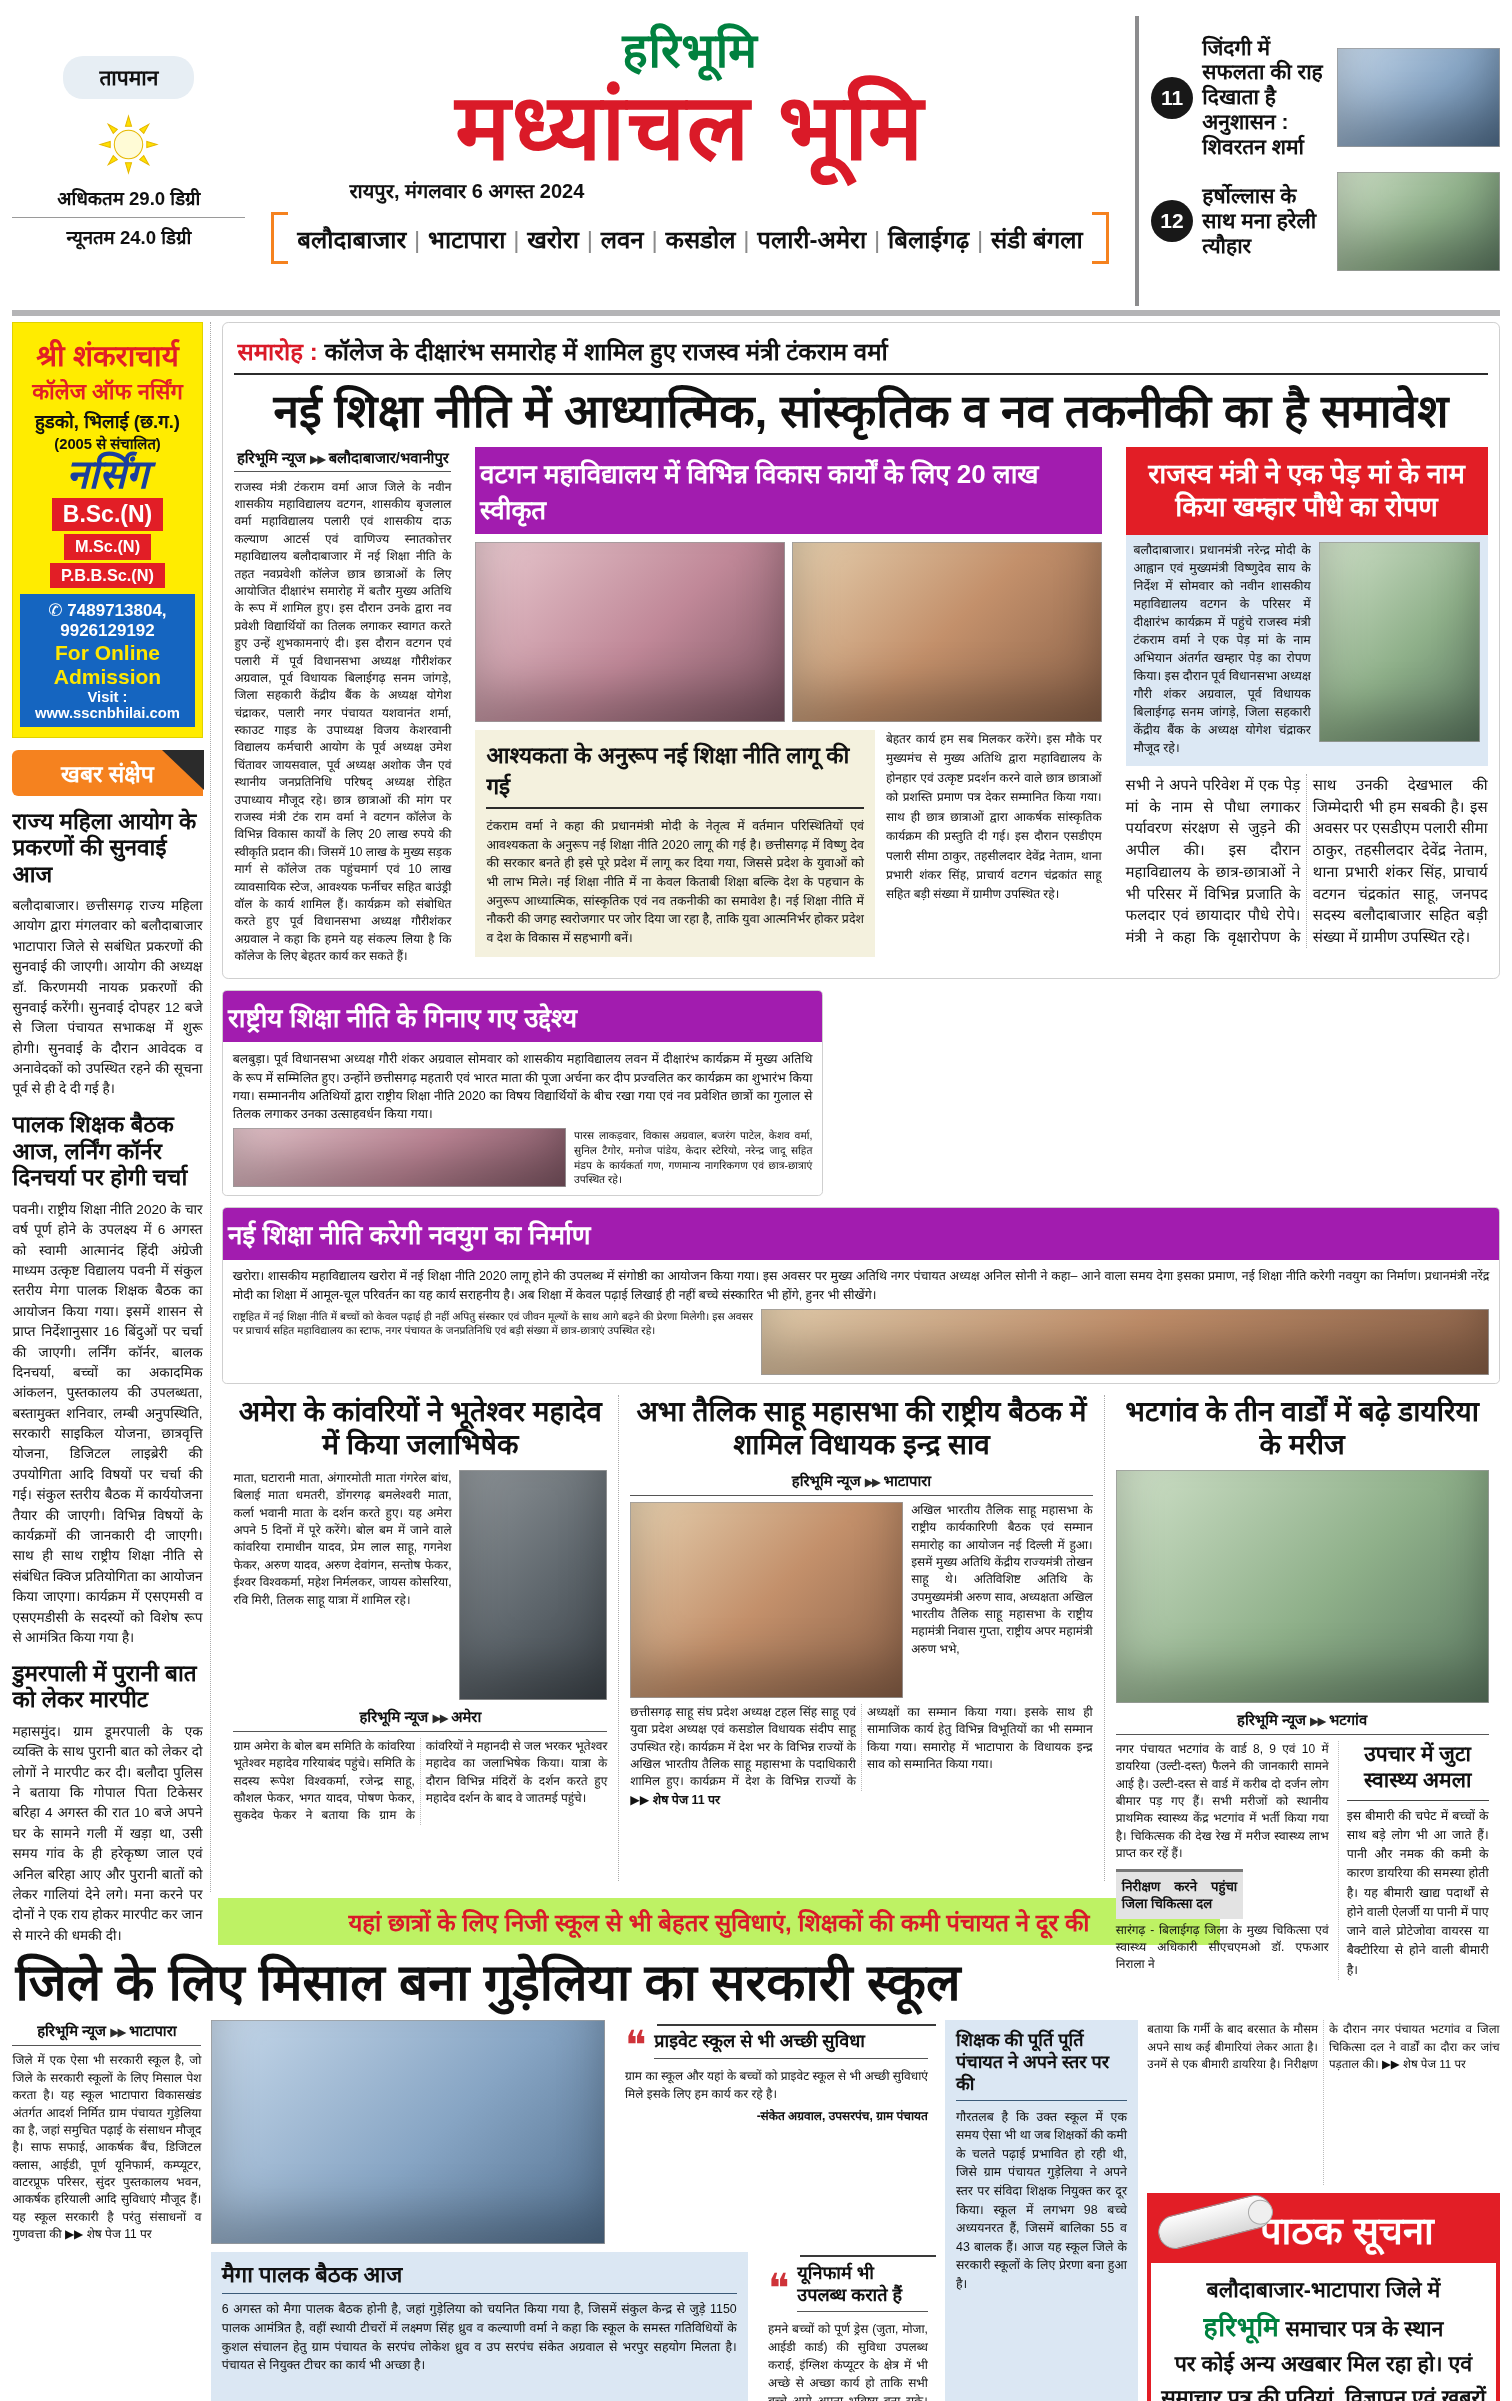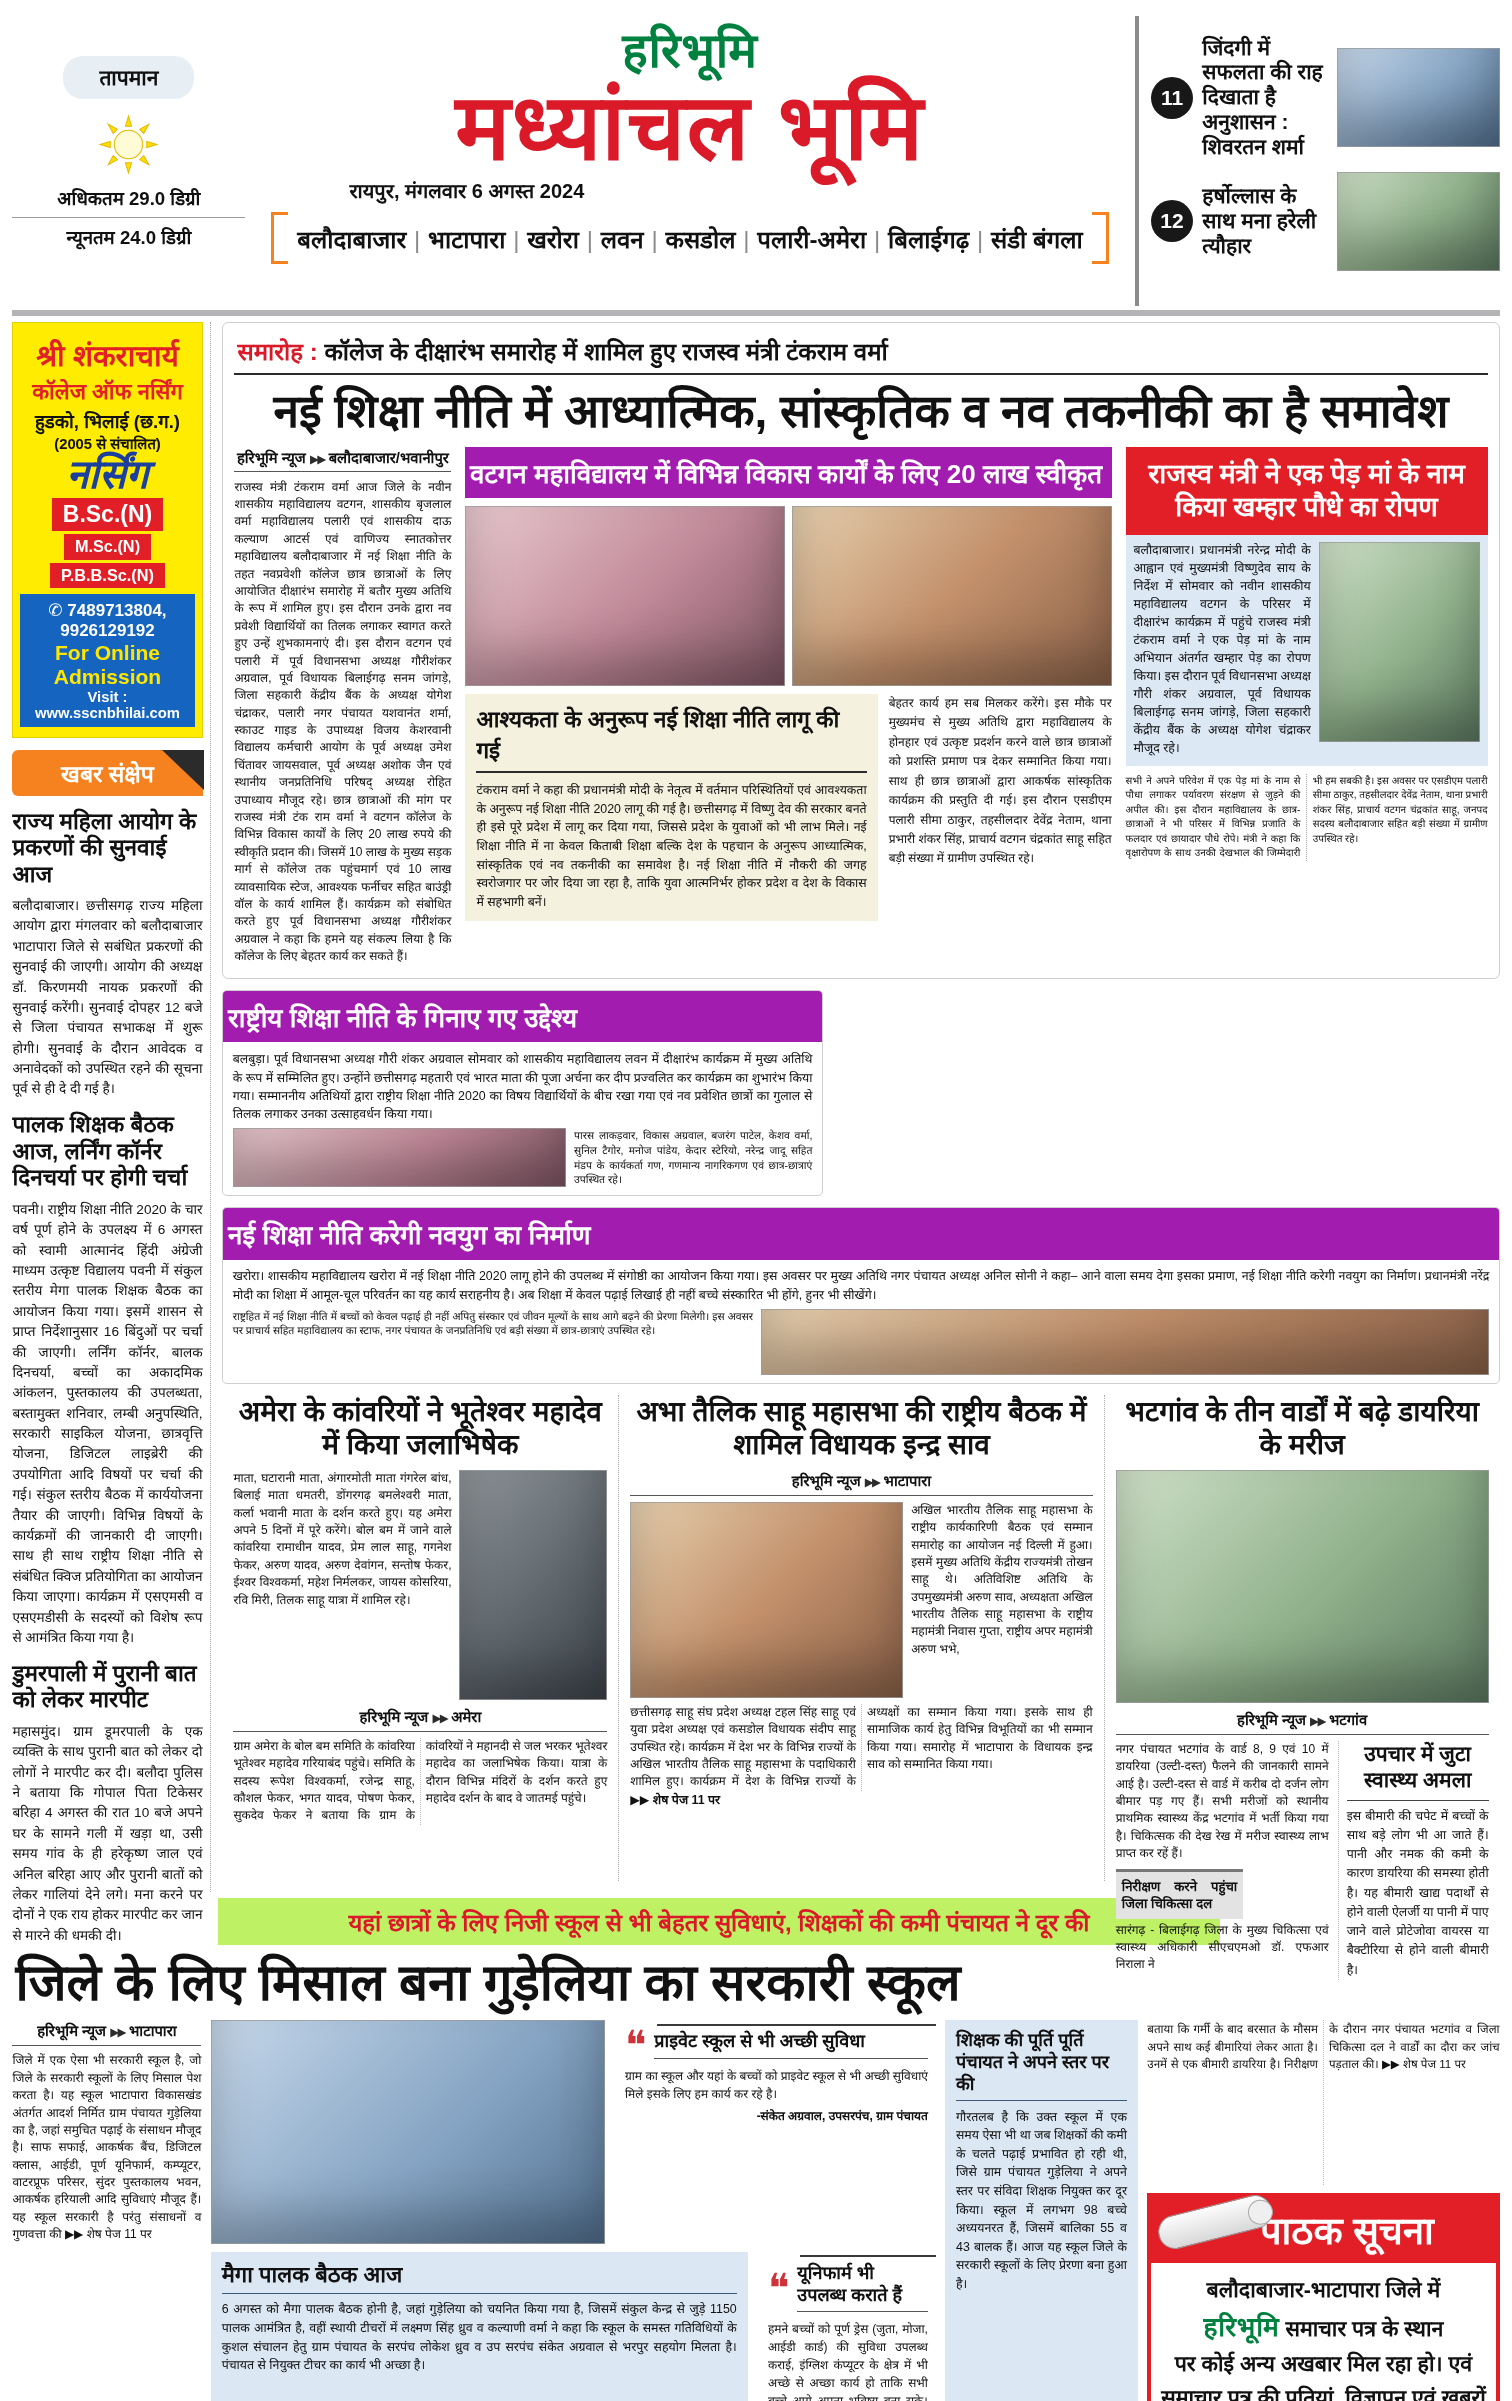--- a/index.html
+++ b/index.html
@@ -61,40 +61,40 @@
   .briefs-hd { position:relative; background:#f5821f; color:#fff; font-size:23px; font-weight:800; text-align:center; padding:7px 0; margin:12.4px 0 4.7px 0; border-radius:6.2px 0 0 6.2px; }
   .briefs-hd::after { content:""; position:absolute; right:-1.6px; top:0; border-top:40px solid #2b2b2b; border-left:42px solid transparent; }
   .brief { border-bottom:0; padding:7.8px 0 4.7px 0; }
   .brief h3 { font-size:22.5px; font-weight:800; line-height:1.18; margin-bottom:7.8px; }
   .brief p { font-size:13.6px; line-height:1.5; text-align:justify; }
   
   .lead { border:1.6px solid #cfcfcf; border-radius:6.2px; padding:9.3px 11px; height:657px; overflow:hidden; }
   .kicker { font-size:24px; font-weight:800; border-bottom:2.3px solid #2b2b2b; padding:1.6px 0 6.2px 3.1px; }
   .kicker .kl { color:#da1a28; }
   .lead-hl { font-size:46px; font-weight:800; text-align:center; line-height:1.12; padding:11px 0 9.3px 0; }
-  .lead-body { display:flex; gap:14px; }
+  .lead-body { display:flex; gap:24px; }
   .lcol1 { width:217px; min-width:217px; }
   .byline { text-align:center; font-size:14.8px; font-weight:800; border-bottom:1.6px solid #555; padding-bottom:4.7px; margin-bottom:6.2px; }
   .byline .arr { color:#2b2b2b; font-size:11.6px; letter-spacing:-1.6px; }
   .btext { font-size:12px; line-height:1.45; text-align:justify; }
   .lcenter { flex:1; min-width:0; }
   .gbar { background:#a21caf; color:#fff; font-weight:800; font-size:26px; text-align:left; padding:7.8px 4.7px; }
   .lphotos { display:flex; gap:7.8px; margin:7.8px 0; }
   .lphotos .ph { flex:1; height:180px; }
   .subrow { display:flex; gap:11px; }
   .cream { flex:1.75; background:#f4f1de; padding:9.3px 11px; }
   .cream h4 { font-size:22.5px; font-weight:800; border-bottom:2.3px solid #2b2b2b; padding-bottom:6.2px; margin-bottom:7.8px; }
   .cream p { font-size:12.4px; line-height:1.5; text-align:justify; }
   .lcol3 { flex:1; font-size:12px; line-height:1.62; text-align:justify; }
   .pledge { width:362px; min-width:362px; }
   .pledge-t { background:#e21e26; color:#fff; font-weight:800; font-size:27px; line-height:1.22; text-align:center; padding:11px 7.8px; }
   .pledge-bd { background:#dce8f4; padding:7.8px; display:flex; gap:7.8px; }
   .pledge-bd p { flex:1.1; font-size:12.4px; line-height:1.45; text-align:justify; }
   .pledge-bd .ph { flex:1; height:200px; }
-  .pledge-cont { margin-top:7.8px; font-size:10px; line-height:1.45; column-count:2; column-gap:12.4px; column-rule:0.8px dotted #aaa; text-align:justify; }
+  .pledge-cont { margin-top:7.8px; font-size:15px; line-height:1.45; column-count:2; column-gap:12.4px; column-rule:0.8px dotted #aaa; text-align:justify; }
   
   .midrow { display:flex; gap:11px; margin-top:11px; height:394px;flex-direction:column; }
   .midbox { border:1.6px solid #cfcfcf; border-radius:4.7px; overflow:hidden; display:flex; flex-direction:column; }
   .mid1 { width:47%; } .mid2 { flex:1; }
   .midbox p { font-size:12.4px; line-height:1.48; text-align:justify; padding:7.8px 9.3px 4.7px 9.3px; }
   .mid-ph-row { display:flex; gap:7.8px; padding:0 9.3px 7.8px 9.3px; flex:1; }
   .mid-ph-row .ph { flex:1.4; }
   .mid-ph-row .cap { flex:1; font-size:10.5px; line-height:1.4; text-align:justify; }
   
   .lowrow { display:flex; gap:0; margin-top:11px; height:486px; }

